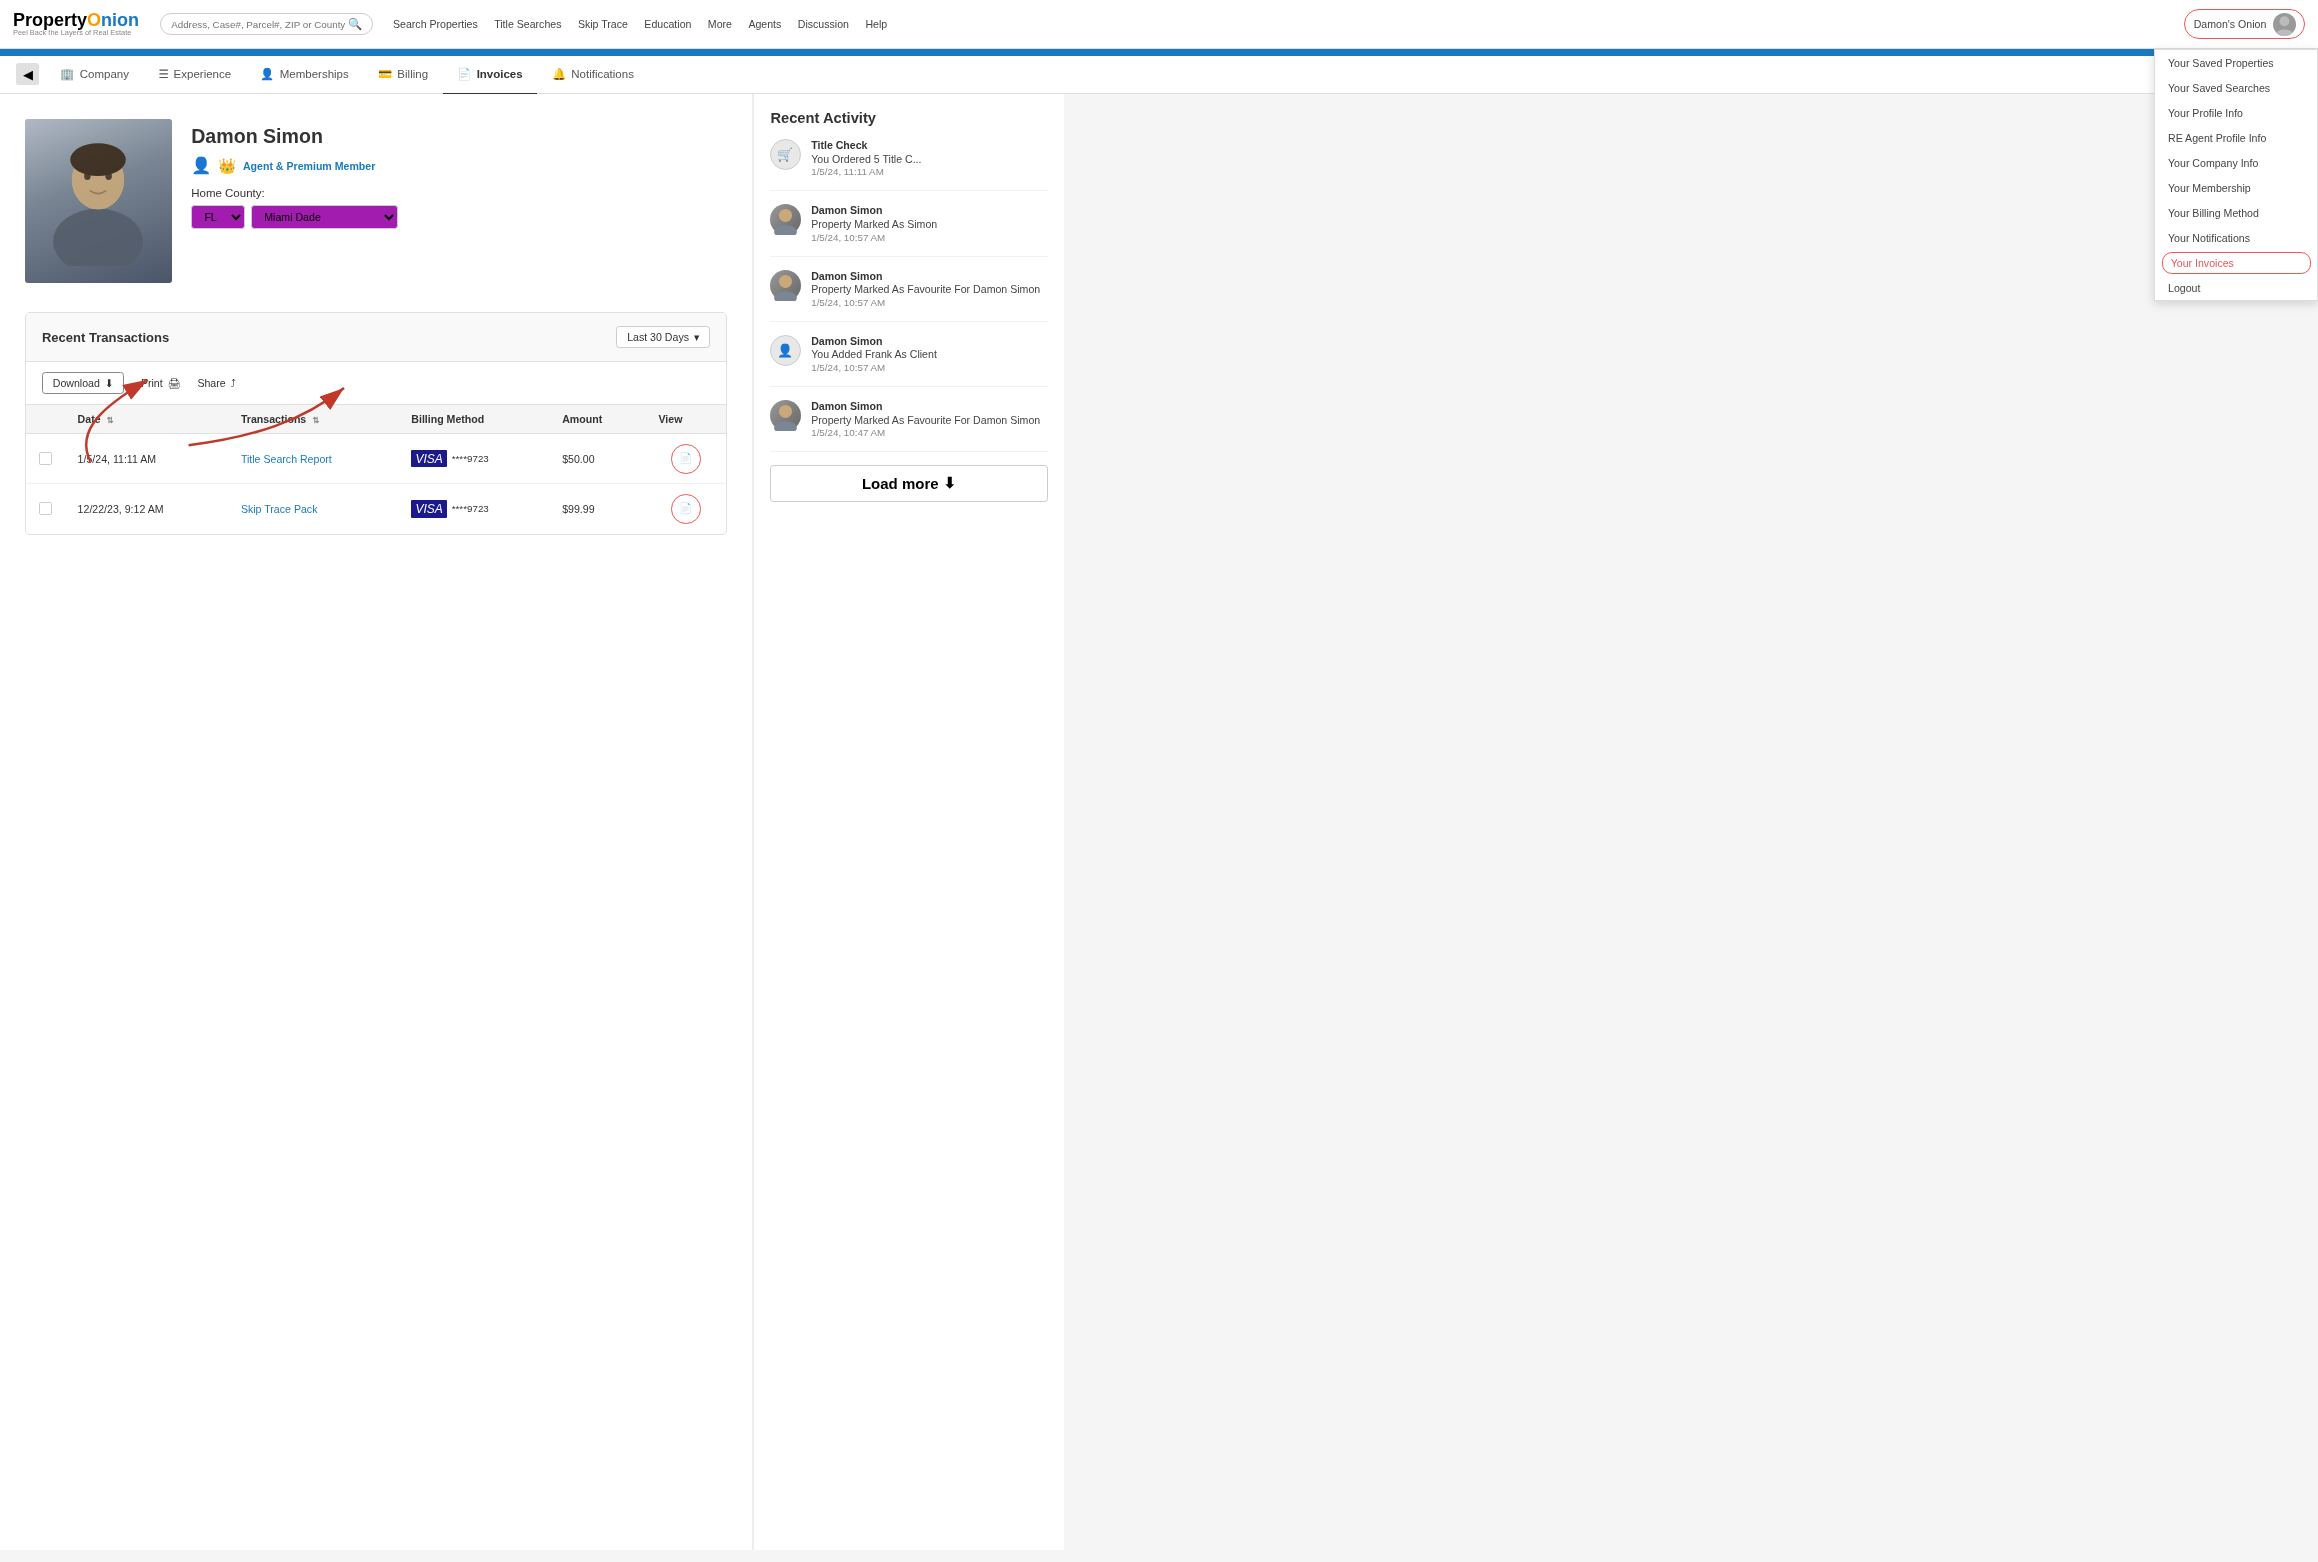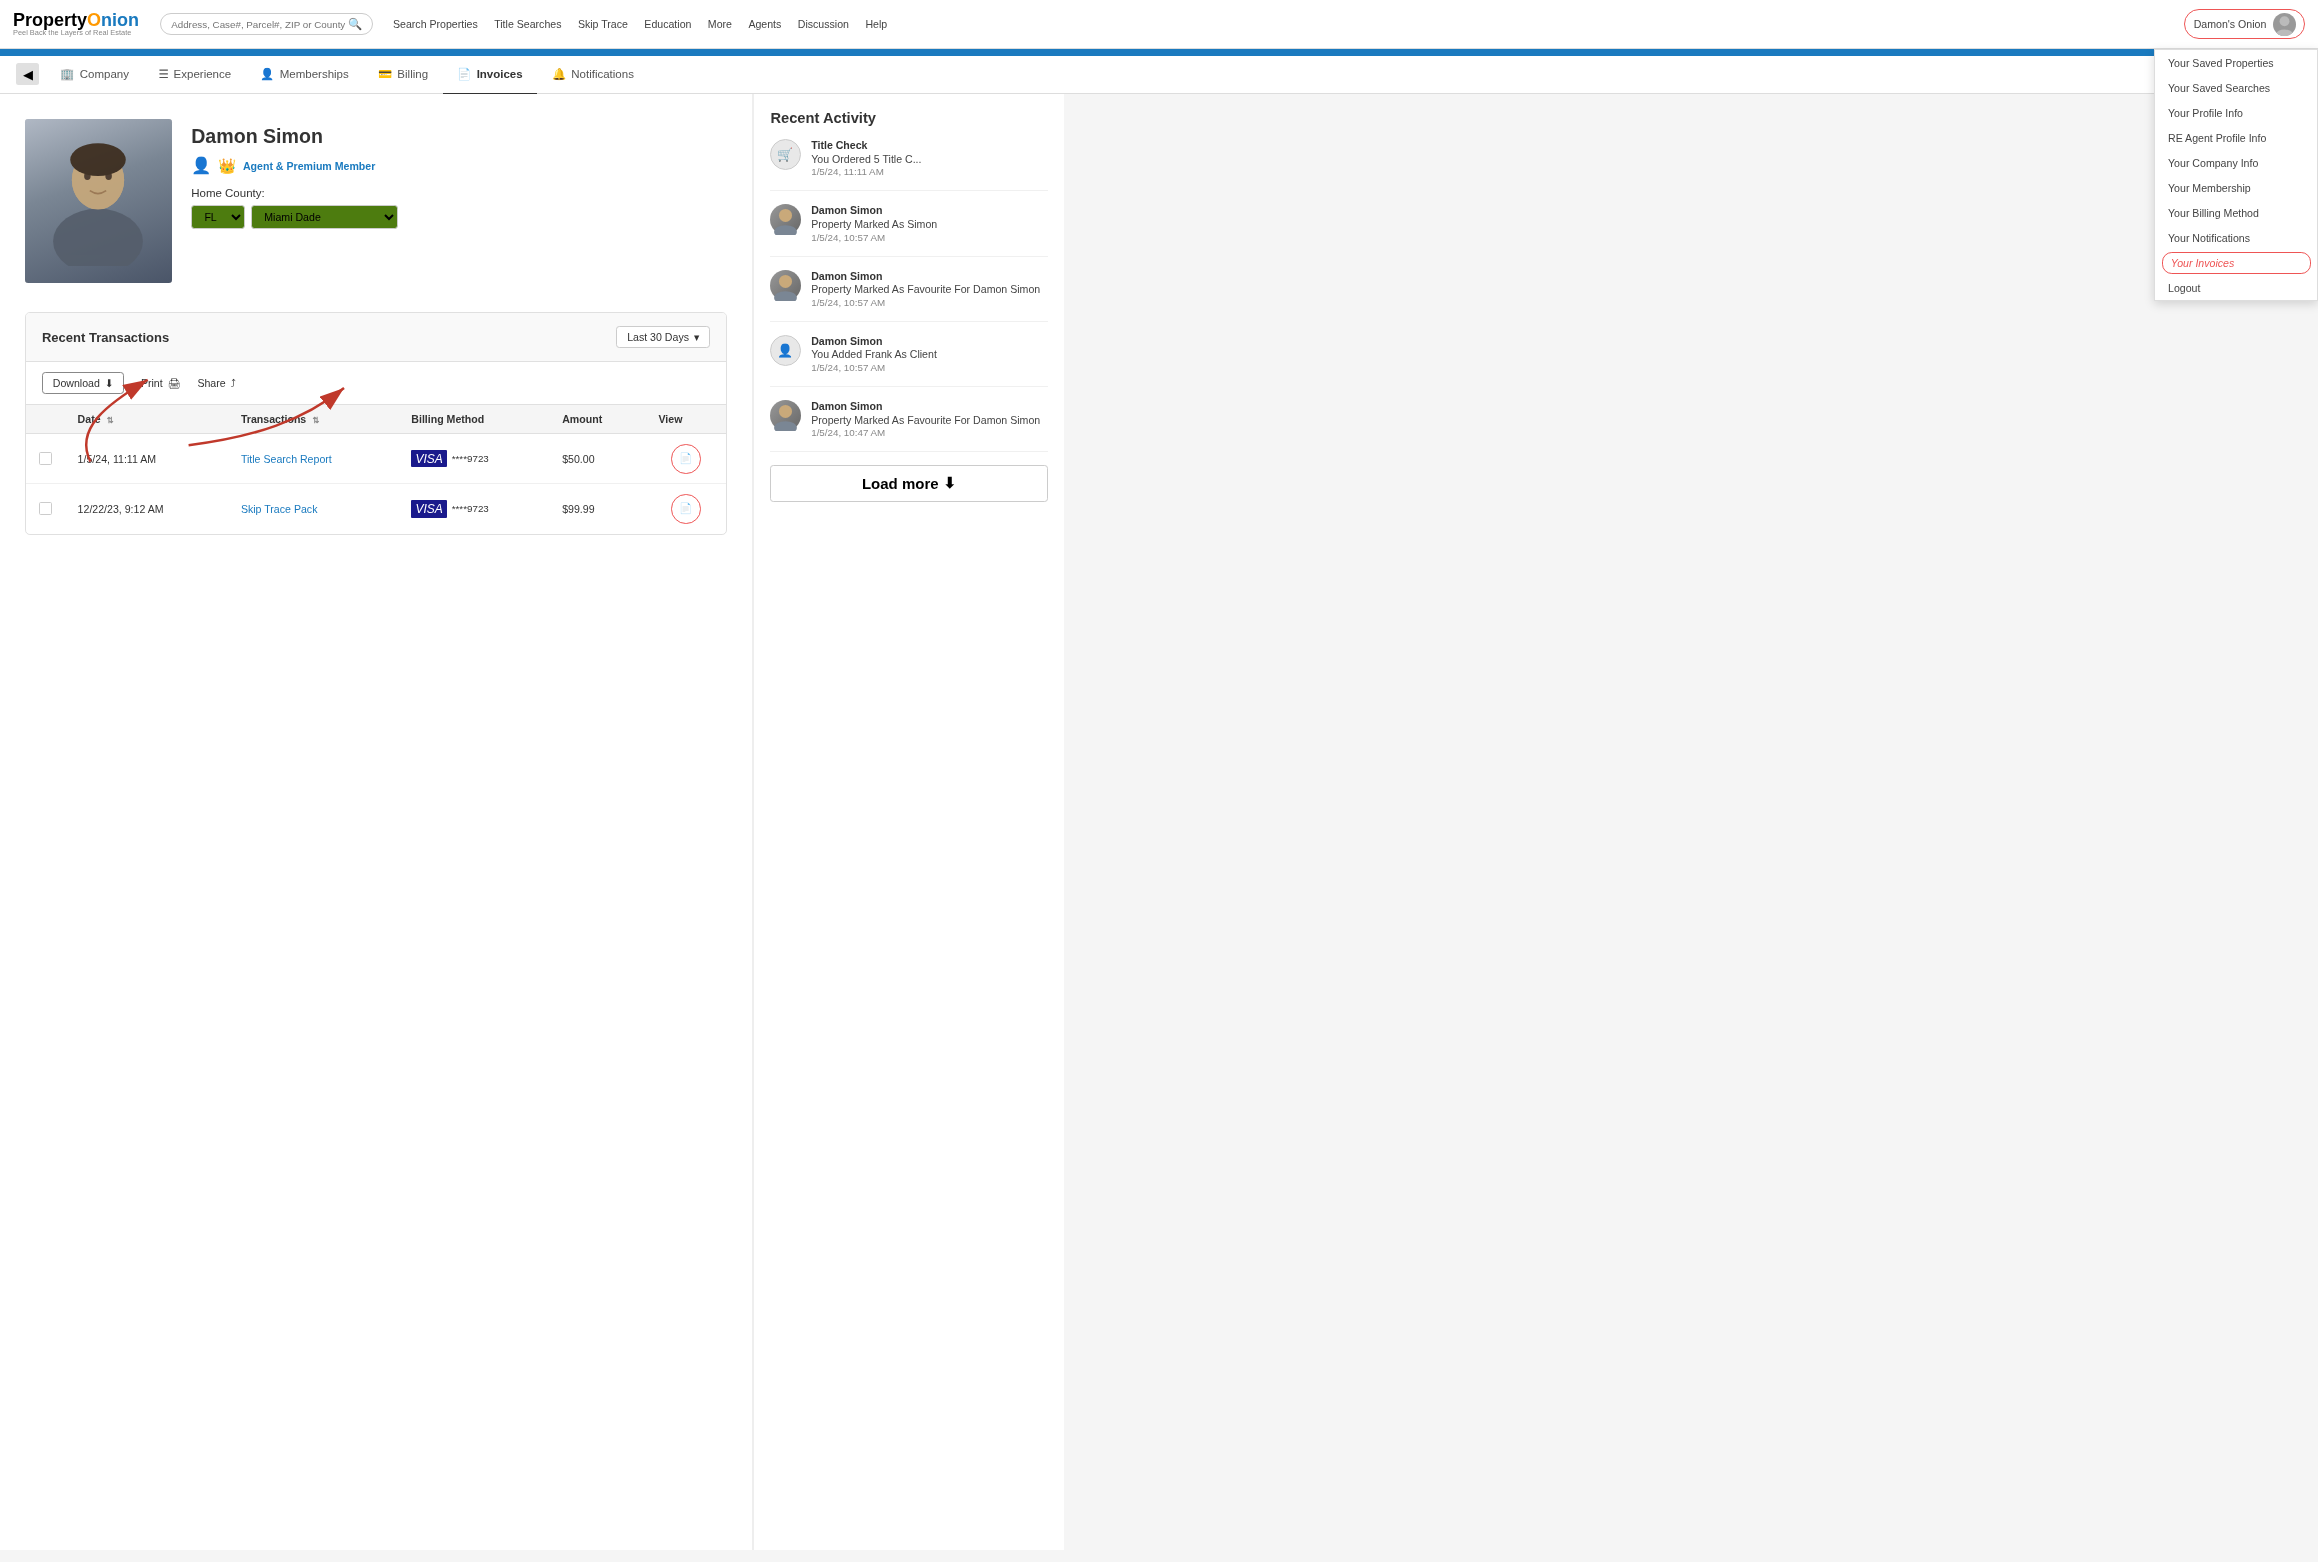--- a/index.html
+++ b/index.html
@@ -112,21 +112,20 @@
       color: #444;
       text-decoration: none;
       cursor: pointer;
     }
     .dropdown-menu a.highlighted {
       color: #e55;
       border: 1.2px solid #e55;
       border-radius: 9.8px;
       margin: 1.6px 6.5px;
       padding: 4.1px 8.2px;
-      font-style: italic;
     }
 
     
     .sub-nav {
       background: #fff;
       border-bottom: 1.6px solid #ddd;
       display: flex;
       align-items: center;
       padding: 0 16.4px;
       gap: 0;
@@ -193,21 +192,21 @@
     .badge-icon { font-size: 16.4px; }
     .badge-label { font-size: 10.6px; color: #1a7abf; font-weight: bold; }
     .home-county-label { font-size: 11.5px; margin-bottom: 6.5px; }
     .county-selects { display: flex; gap: 6.5px; align-items: center; }
     .county-select {
       border: 0.8px solid #ccc;
       border-radius: 3.3px;
       padding: 4.1px 8.2px;
       font-size: 10.6px;
       cursor: pointer;
-      background: #4d7c0f;
+      background: #a21caf;
     }
     .county-select-wide { min-width: 147px; }
 
     
     .transactions-section {
       border: 0.8px solid #e0e0e0;
       border-radius: 4.9px;
       overflow: hidden;
     }
     .transactions-header {

